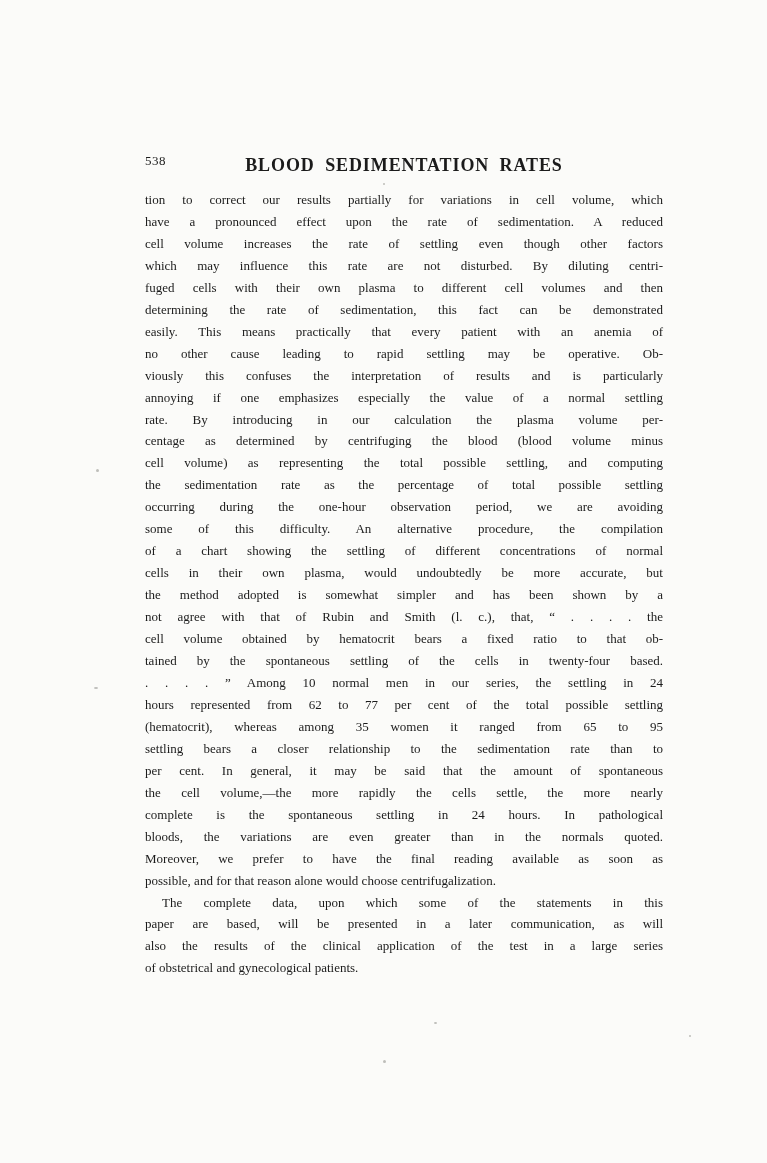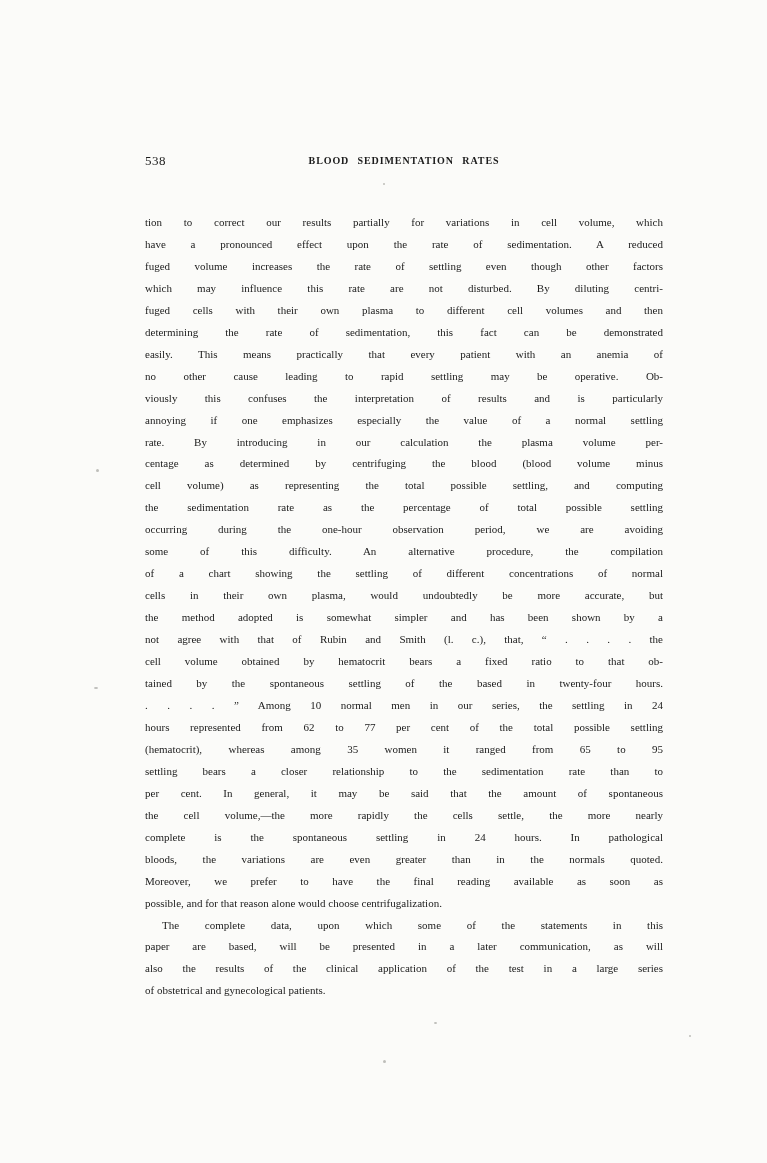--- a/index.html
+++ b/index.html
@@ -19,26 +19,26 @@
     position: absolute; left: 145px; top: 152px;
     width: 518px; height: 22px;
   }
   .page-number {
     position: absolute; left: 0; top: 1px;
     font-size: 13px; letter-spacing: 0.5px;
   }
   .running-title {
     position: absolute; left: 0; right: 0; top: 3px;
     text-align: center;
-    font-size: 10px; font-weight: 700;
+    font-size: 18px; font-weight: 700;
     letter-spacing: 0.9px; word-spacing: 5px;
   }
   .textblock {
-    position: absolute; left: 145px; top: 212px; width: 518px;
-    font-size: 11px; line-height: 21.95px;
+    position: absolute; left: 145px; top: 189px; width: 518px;
+    font-size: 13px; line-height: 21.95px;
   }
   .line {
     text-align: justify;
     text-align-last: justify;
   }
   .para .line:last-child { text-align-last: auto; }
   .para2 .line:first-child { text-indent: 17px; }
   .artifact {
     position: absolute;
     background: #8d8d87;
@@ -53,40 +53,40 @@
 
   <div class="header">
     <span class="page-number">538</span>
     <span class="running-title">BLOOD SEDIMENTATION RATES</span>
   </div>
 
   <div class="textblock">
     <div class="para para1">
         <div class="line">tion to correct our results partially for variations in cell volume, which</div>
         <div class="line">have a pronounced effect upon the rate of sedimentation. A reduced</div>
-        <div class="line">fuged volume increases the rate of settling even though other factors</div>
+        <div class="line">cell volume increases the rate of settling even though other factors</div>
         <div class="line">which may influence this rate are not disturbed. By diluting centri-</div>
         <div class="line">fuged cells with their own plasma to different cell volumes and then</div>
         <div class="line">determining the rate of sedimentation, this fact can be demonstrated</div>
         <div class="line">easily. This means practically that every patient with an anemia of</div>
         <div class="line">no other cause leading to rapid settling may be operative. Ob-</div>
         <div class="line">viously this confuses the interpretation of results and is particularly</div>
         <div class="line">annoying if one emphasizes especially the value of a normal settling</div>
         <div class="line">rate. By introducing in our calculation the plasma volume per-</div>
         <div class="line">centage as determined by centrifuging the blood (blood volume minus</div>
         <div class="line">cell volume) as representing the total possible settling, and computing</div>
         <div class="line">the sedimentation rate as the percentage of total possible settling</div>
         <div class="line">occurring during the one-hour observation period, we are avoiding</div>
         <div class="line">some of this difficulty. An alternative procedure, the compilation</div>
         <div class="line">of a chart showing the settling of different concentrations of normal</div>
         <div class="line">cells in their own plasma, would undoubtedly be more accurate, but</div>
         <div class="line">the method adopted is somewhat simpler and has been shown by a</div>
         <div class="line">not agree with that of Rubin and Smith (l. c.), that, “ . . . . the</div>
         <div class="line">cell volume obtained by hematocrit bears a fixed ratio to that ob-</div>
-        <div class="line">tained by the spontaneous settling of the based in twenty-four hours.</div>
+        <div class="line">tained by the spontaneous settling of the cells in twenty-four based.</div>
         <div class="line">. . . . ” Among 10 normal men in our series, the settling in 24</div>
         <div class="line">hours represented from 62 to 77 per cent of the total possible settling</div>
         <div class="line">(hematocrit), whereas among 35 women it ranged from 65 to 95</div>
         <div class="line">settling bears a closer relationship to the sedimentation rate than to</div>
         <div class="line">per cent. In general, it may be said that the amount of spontaneous</div>
         <div class="line">the cell volume,—the more rapidly the cells settle, the more nearly</div>
         <div class="line">complete is the spontaneous settling in 24 hours. In pathological</div>
         <div class="line">bloods, the variations are even greater than in the normals quoted.</div>
         <div class="line">Moreover, we prefer to have the final reading available as soon as</div>
         <div class="line">possible, and for that reason alone would choose centrifugalization.</div>

